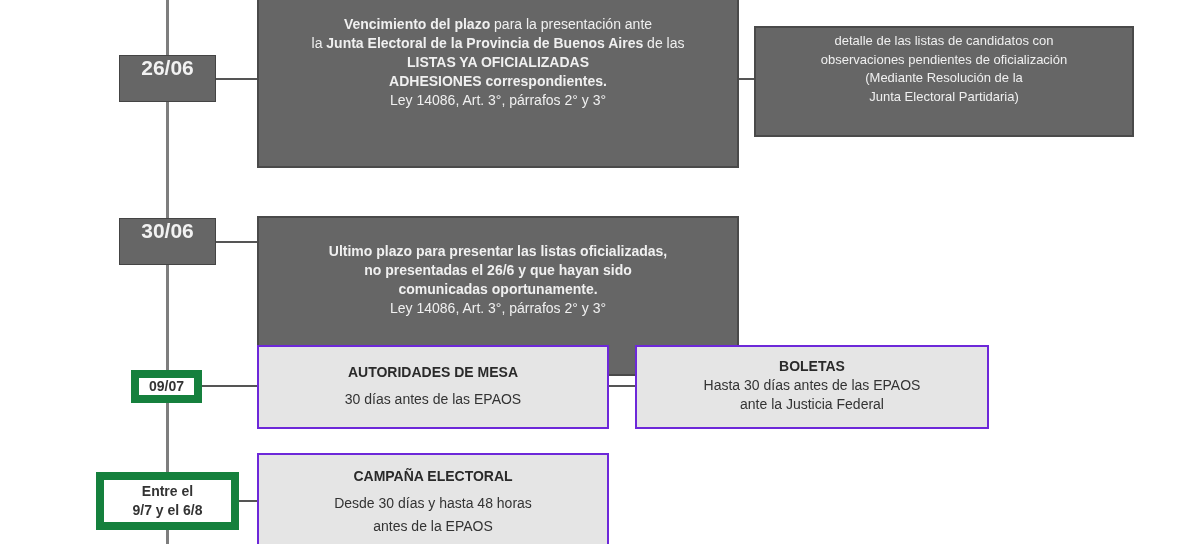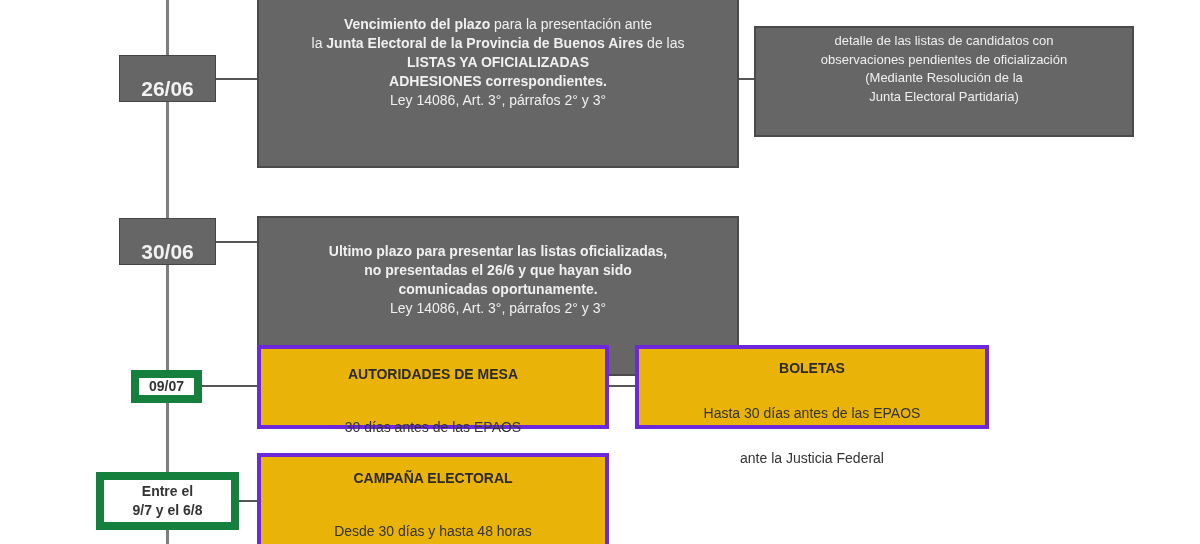--- a/index.html
+++ b/index.html
@@ -8,37 +8,37 @@
     background:#ffffff;
     font-family:"Liberation Sans", "DejaVu Sans", sans-serif;
     color:#333;
   }
   .abs { position:absolute; box-sizing:border-box; }
   .vline { position:absolute; left:166px; width:3px; background:#7e7e7e; }
   .hline { position:absolute; height:2px; background:#555; }
   .date-dark {
     background:#666; border:1px solid #444; color:#f2f2f2;
     font-weight:bold; font-size:21px;
-    display:flex; align-items:flex-end; justify-content:center;
+    display:flex; align-items:flex-start; justify-content:center;
   }
   .date-light {
     background:#fff; border:8px solid #15803d; color:#333;
     font-weight:bold; font-size:14px; text-align:center;
     display:flex; flex-direction:column; align-items:center; justify-content:center;
     line-height:19px;
   }
   .box-dark {
     background:#666; border:2px solid #4a4a4a; color:#f0f0f0;
     text-align:center; font-size:14px; line-height:19px;
     display:flex; flex-direction:column; align-items:center;
   }
   .box-light {
-    background:#eab308; border:4px solid #6d28d9; color:#333;
+    background:#e5e5e5; border:2px solid #6d28d9; color:#333;
     text-align:center; font-size:14px; line-height:19px;
-    display:flex; flex-direction:column; align-items:center;gap:26px;
+    display:flex; flex-direction:column; align-items:center;
   }
   .b { font-weight:bold; }
   .title-light { font-weight:bold; font-size:14px; color:#2a2a2a; }
 </style>
 </head>
 <body>
 
 <div class="vline" style="top:0; height:544px;"></div>
 
 <div class="abs date-dark" style="left:119px; top:55px; width:97px; height:47px;">

